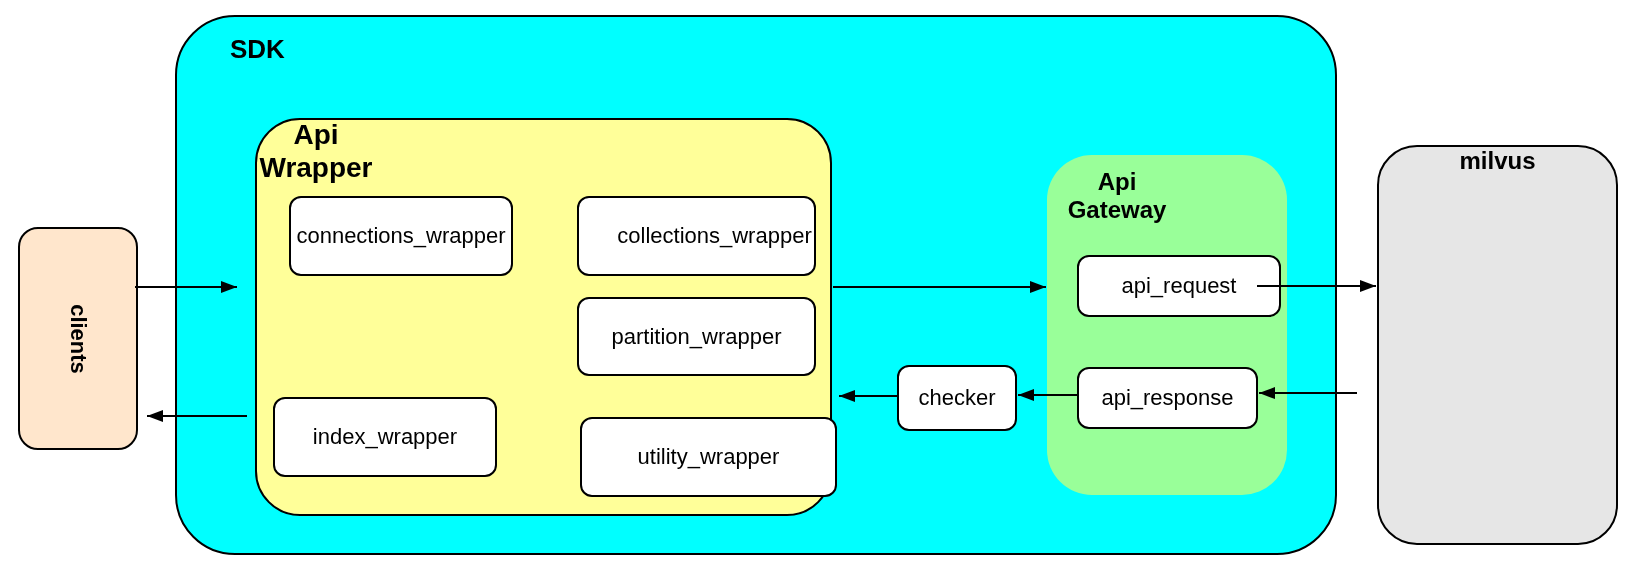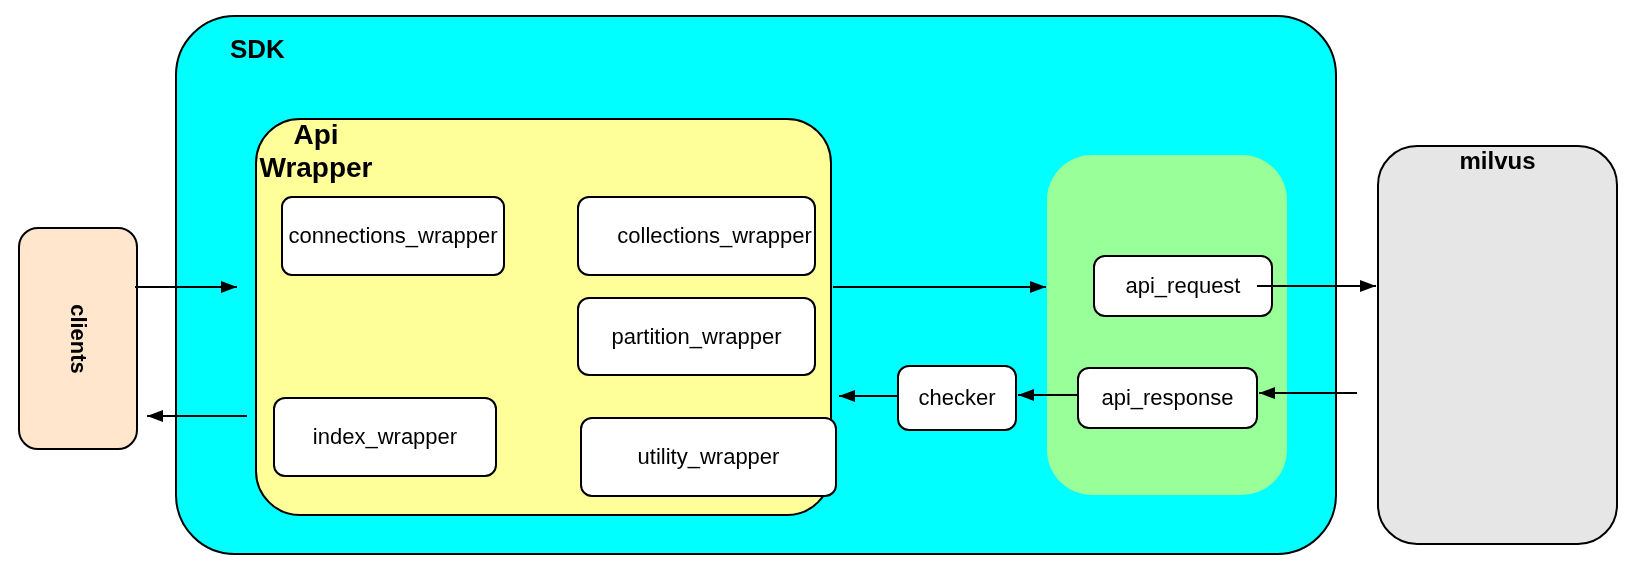--- a/index.html
+++ b/index.html
@@ -50,27 +50,27 @@
     left:1377px;top:145px;width:241px;height:400px;
     background:#E6E6E6;border-radius:40px;
     display:flex;align-items:flex-start;justify-content:center;
     font-size:24px;font-weight:bold;
   }
   .node{
     background:#FFFFFF;border:2px solid #000;border-radius:12px;
     display:flex;align-items:center;justify-content:center;
     font-size:22px;text-align:center;
   }
-  .n-connections{left:281px;top:196px;width:224px;height:80px;border-radius:11px;}
+  .n-connections{left:289px;top:196px;width:224px;height:80px;}
   .n-collections{left:577px;top:196px;width:239px;height:80px;padding-left:36px;}
   .n-schema{left:273px;top:297px;width:224px;height:79px;}
   .n-partition{left:577px;top:297px;width:239px;height:79px;}
   .n-index{left:273px;top:397px;width:224px;height:80px;}
   .n-utility{left:580px;top:397px;width:257px;height:80px;margin-top:20px;}
-  .n-request{left:1077px;top:255px;width:180px;height:62px;margin-left:16px;}
+  .n-request{left:1077px;top:255px;width:204px;height:62px;}
   .n-response{left:1077px;top:367px;width:181px;height:62px;}
   .n-checker{left:897px;top:365px;width:120px;height:66px;}
   .arrows{
     position:absolute;left:0;top:0;width:1634px;height:574px;
     pointer-events:none;
   }
   .arrows line{stroke:#000;stroke-width:2;}
 </style>
 </head>
 <body>
@@ -101,20 +101,21 @@
   </div>
   <div class="box node n-utility">
     <span>utility_wrapper</span>
   </div>
 
   <div class="box node n-checker">
     <span>checker</span>
   </div>
 
   <div class="box gateway"></div>
+  <div class="gateway-label">Api Gateway</div>
 
   <div class="box node n-request">
     <span>api_request</span>
   </div>
   <div class="box node n-response">
     <span>api_response</span>
   </div>
 
   <div class="box milvus bordered">
     <span>milvus</span>

